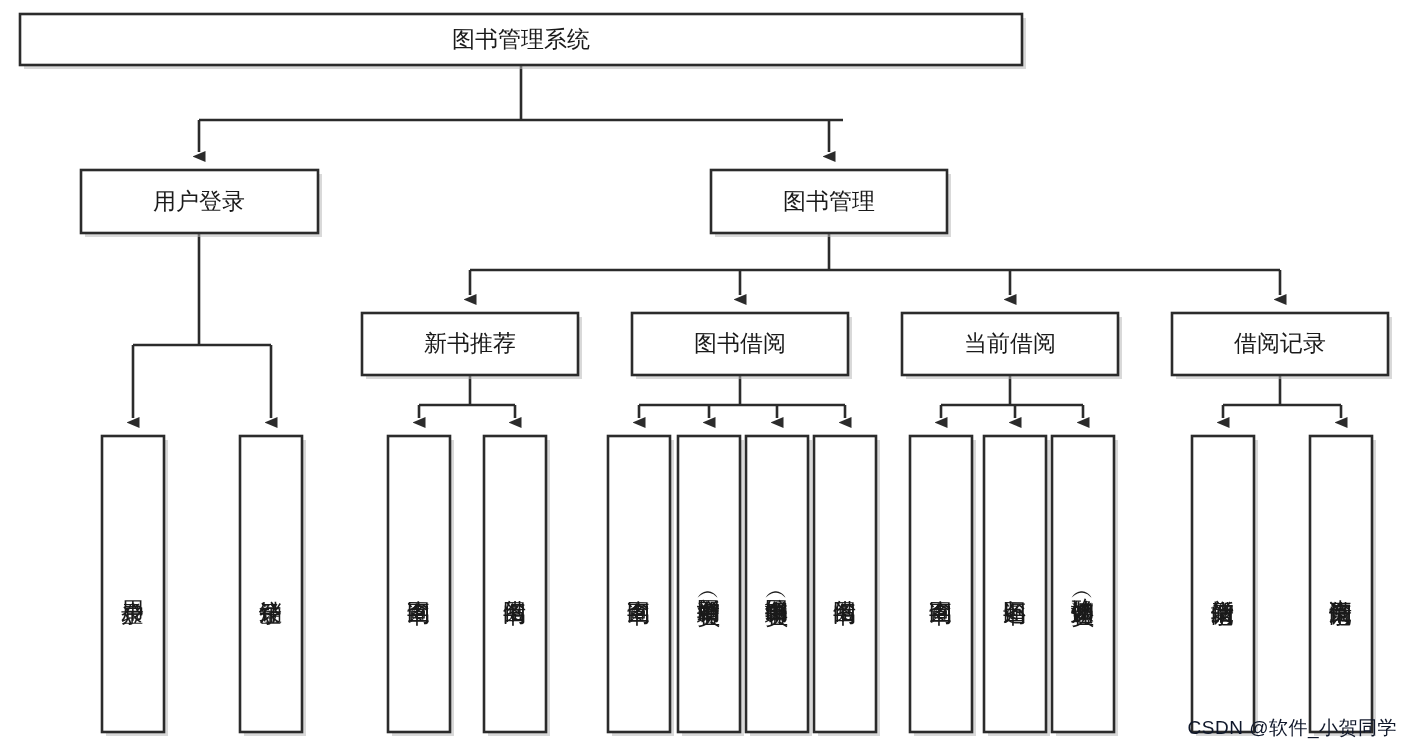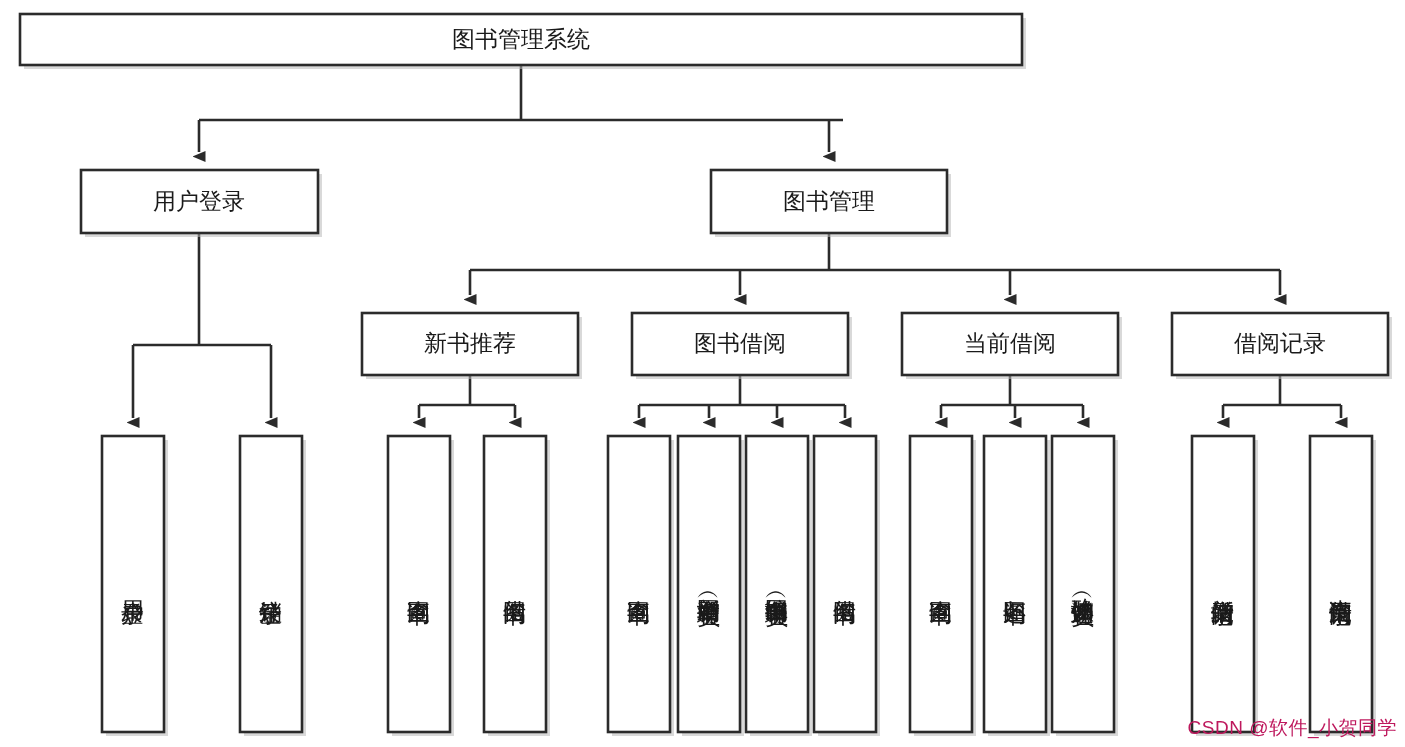--- a/index.html
+++ b/index.html
@@ -70,21 +70,21 @@
     display: flex;
     align-items: center;
     justify-content: center;
   }
   .watermark {
     position: absolute;
     right: 8px;
     bottom: 6px;
     font-family: "Liberation Sans", "DejaVu Sans", sans-serif;
     font-size: 19px;
-    color: #be185d;
+    color: #0f172a;
     letter-spacing: 0.5px;
     white-space: nowrap;
     pointer-events: none;
   }
 </style>
 </head>
 <body>
 
 <svg id="diagram" viewBox="0 0 1405 747" xmlns="http://www.w3.org/2000/svg">
 

